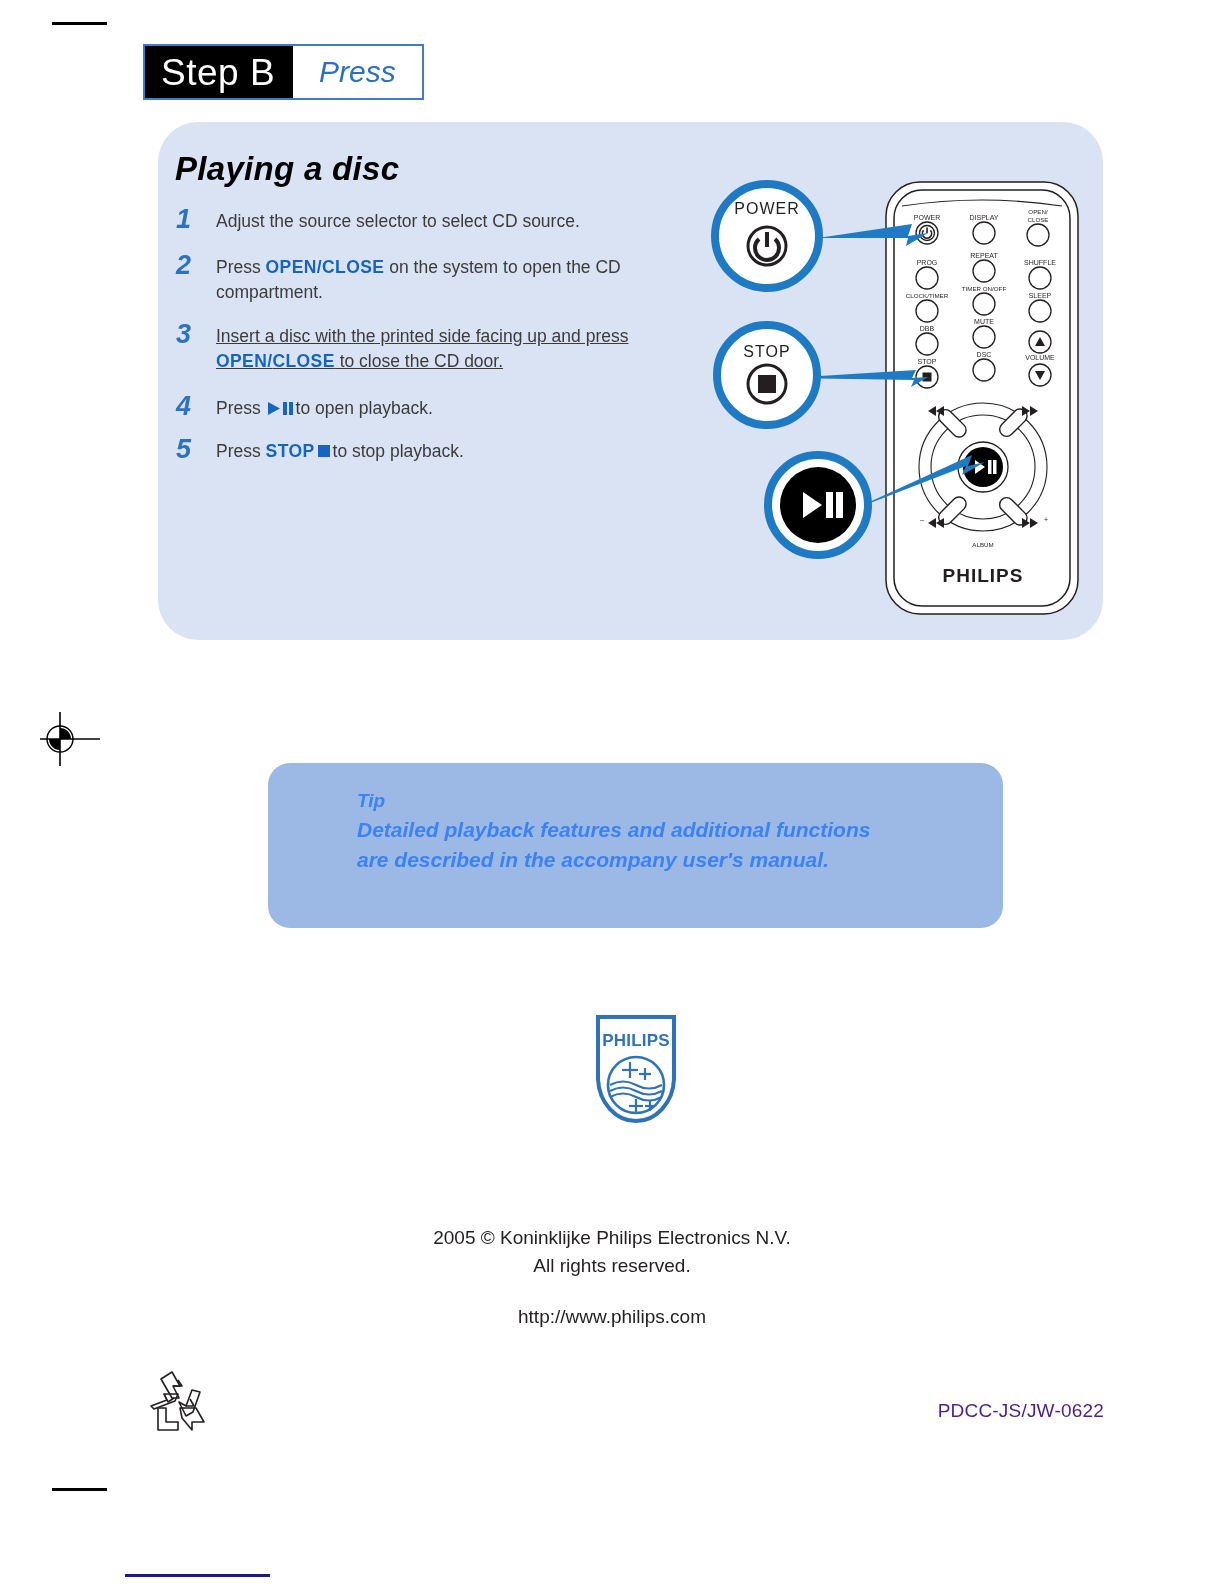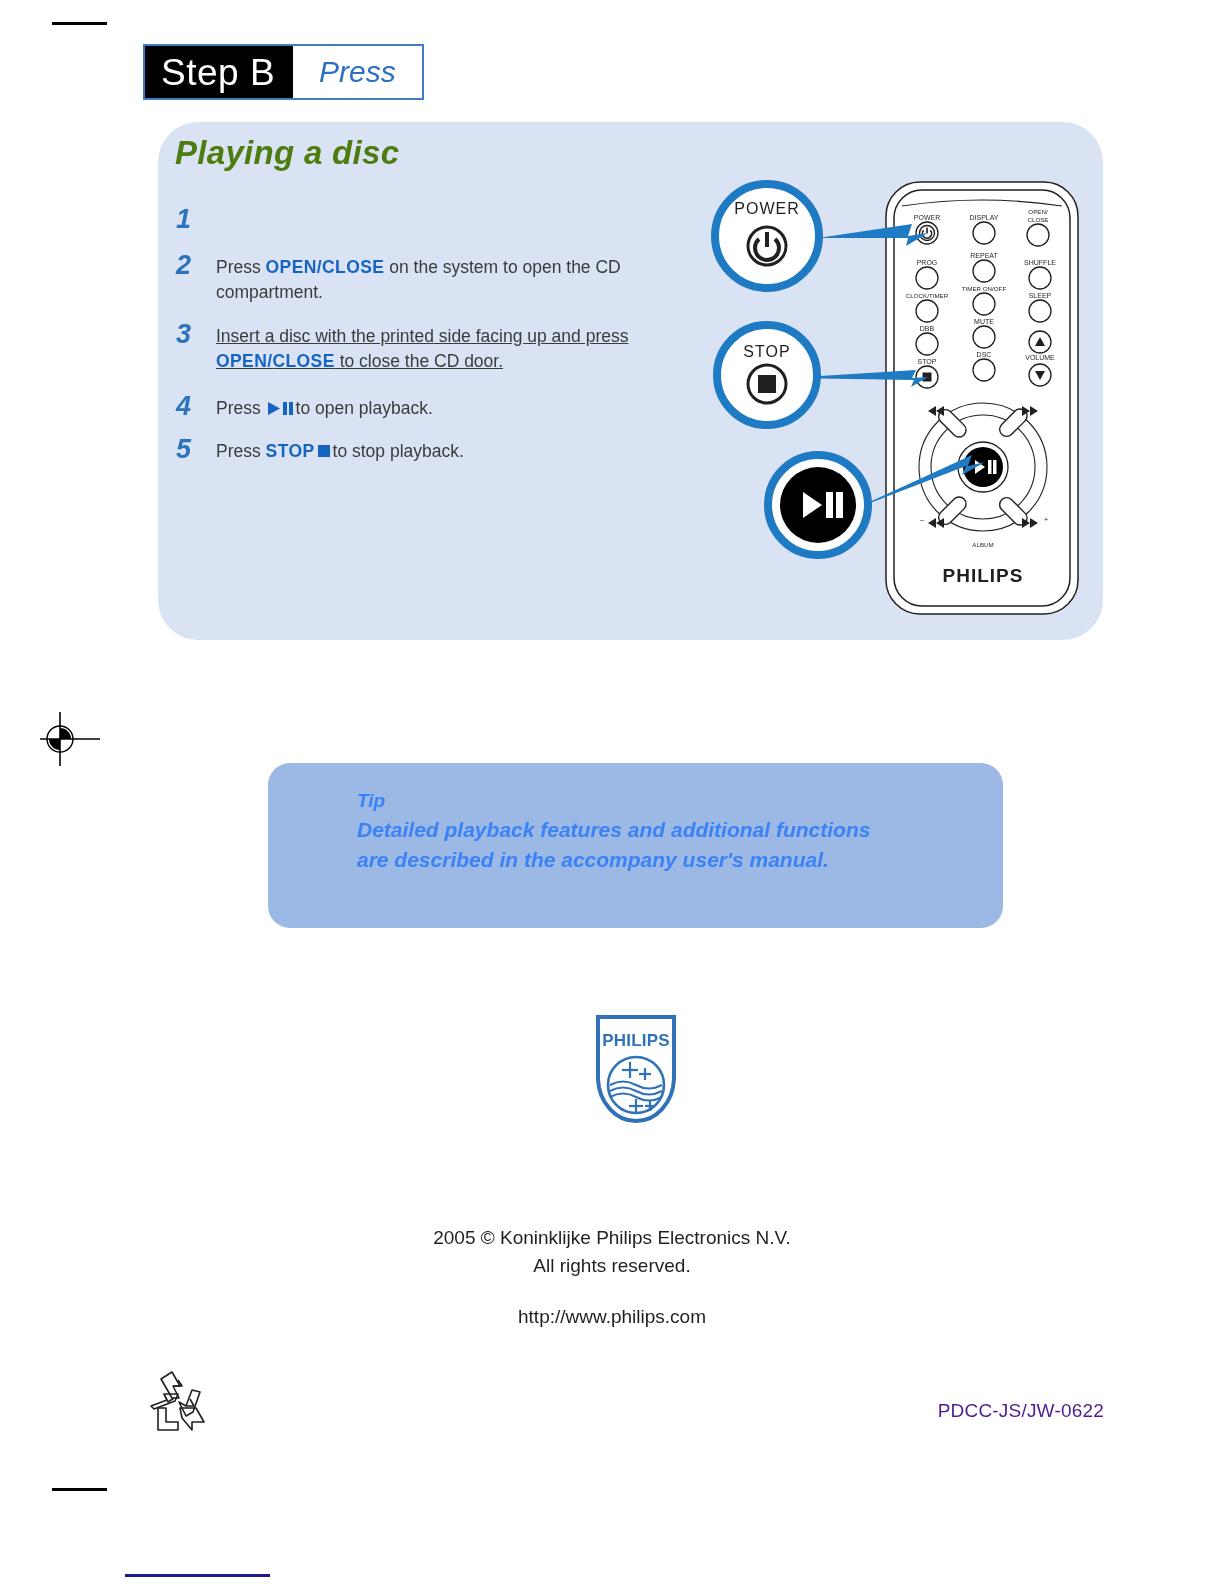--- a/index.html
+++ b/index.html
@@ -15,22 +15,22 @@
   .step-header{position:absolute;left:143px;top:44px;display:flex;align-items:stretch;
                border:2px solid #3d7cc9;height:52px;}
   .step-header .step-left{background:#000000;color:#fff;display:flex;align-items:center;
                padding:0 18px 0 16px;font-size:37px;letter-spacing:.5px;line-height:1;}
   .step-header .step-right{background:#fff;color:#2d6fc0;display:flex;align-items:center;
                justify-content:center;padding:0 26px;font-size:30px;font-style:italic;line-height:1;}
 
   
   .panel{position:absolute;left:158px;top:122px;width:945px;height:518px;
          background:#dae3f3;border-radius:40px;}
-  .panel-title{position:absolute;left:175px;top:134px;font-size:33px;font-style:italic;
-               font-weight:bold;color:#4d7c0f;letter-spacing:.3px;}
+  .panel-title{position:absolute;left:175px;top:150px;font-size:33px;font-style:italic;
+               font-weight:bold;color:#000000;letter-spacing:.3px;}
 
   
   .steps{position:absolute;left:176px;top:205px;width:530px;}
   .step-row{display:flex;margin-bottom:14px;}
   .step-num{width:40px;flex:0 0 40px;font-size:27px;font-weight:bold;font-style:italic;
             color:#2d72bd;line-height:1.1;}
   .step-text{font-size:17.5px;line-height:1.42;color:#3b3b3b;padding-top:4px;}
   .step-text b{color:#1565c0;font-weight:bold;letter-spacing:.4px;}
   .glyph-pp{display:inline-block;vertical-align:-2px;margin:0 2px;}
   .glyph-sq{display:inline-block;width:12px;height:12px;background:#1565c0;vertical-align:0px;margin:0 3px;}
@@ -77,20 +77,23 @@
   <div class="step-right">Press</div>
 </div>
 
 <div class="panel"></div>
 <div class="panel-title">Playing a disc</div>
 
 <div class="steps">
 
   <div class="step-row" style="margin-bottom:16px;">
     <div class="step-num">1</div>
+    <div class="step-text">
+      <span>Adjust the source selector to select CD source.</span>
+    </div>
   </div>
 
   <div class="step-row" style="margin-bottom:16px;">
     <div class="step-num">2</div>
     <div class="step-text">
       <span>Press </span><b>OPEN/CLOSE</b><span> on the system to open the CD compartment.</span>
     </div>
   </div>
 
   <div class="step-row" style="margin-bottom:18px;">

